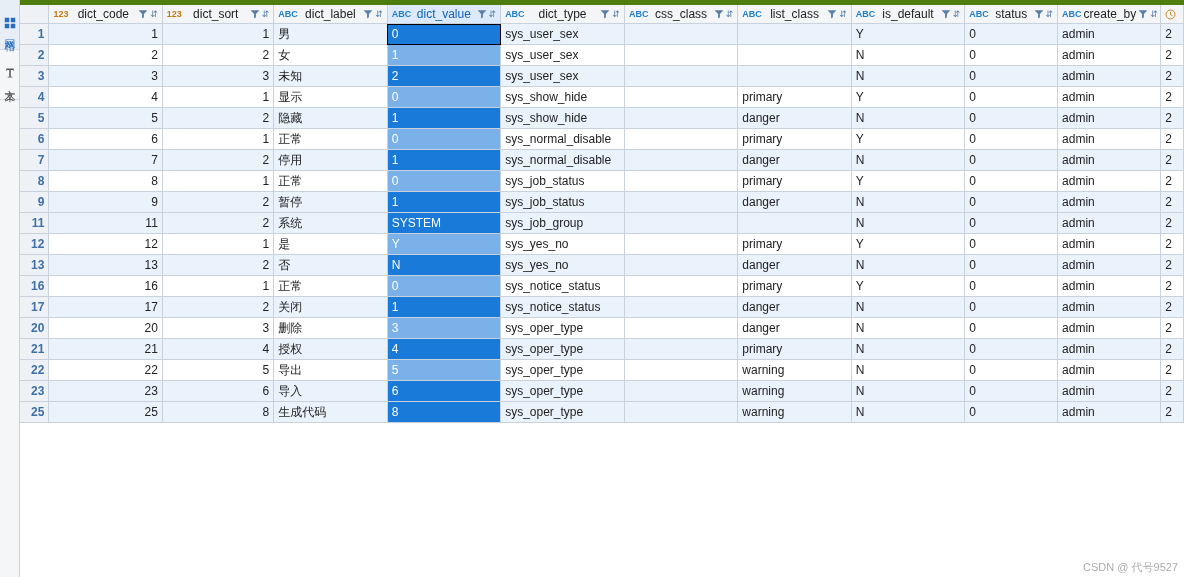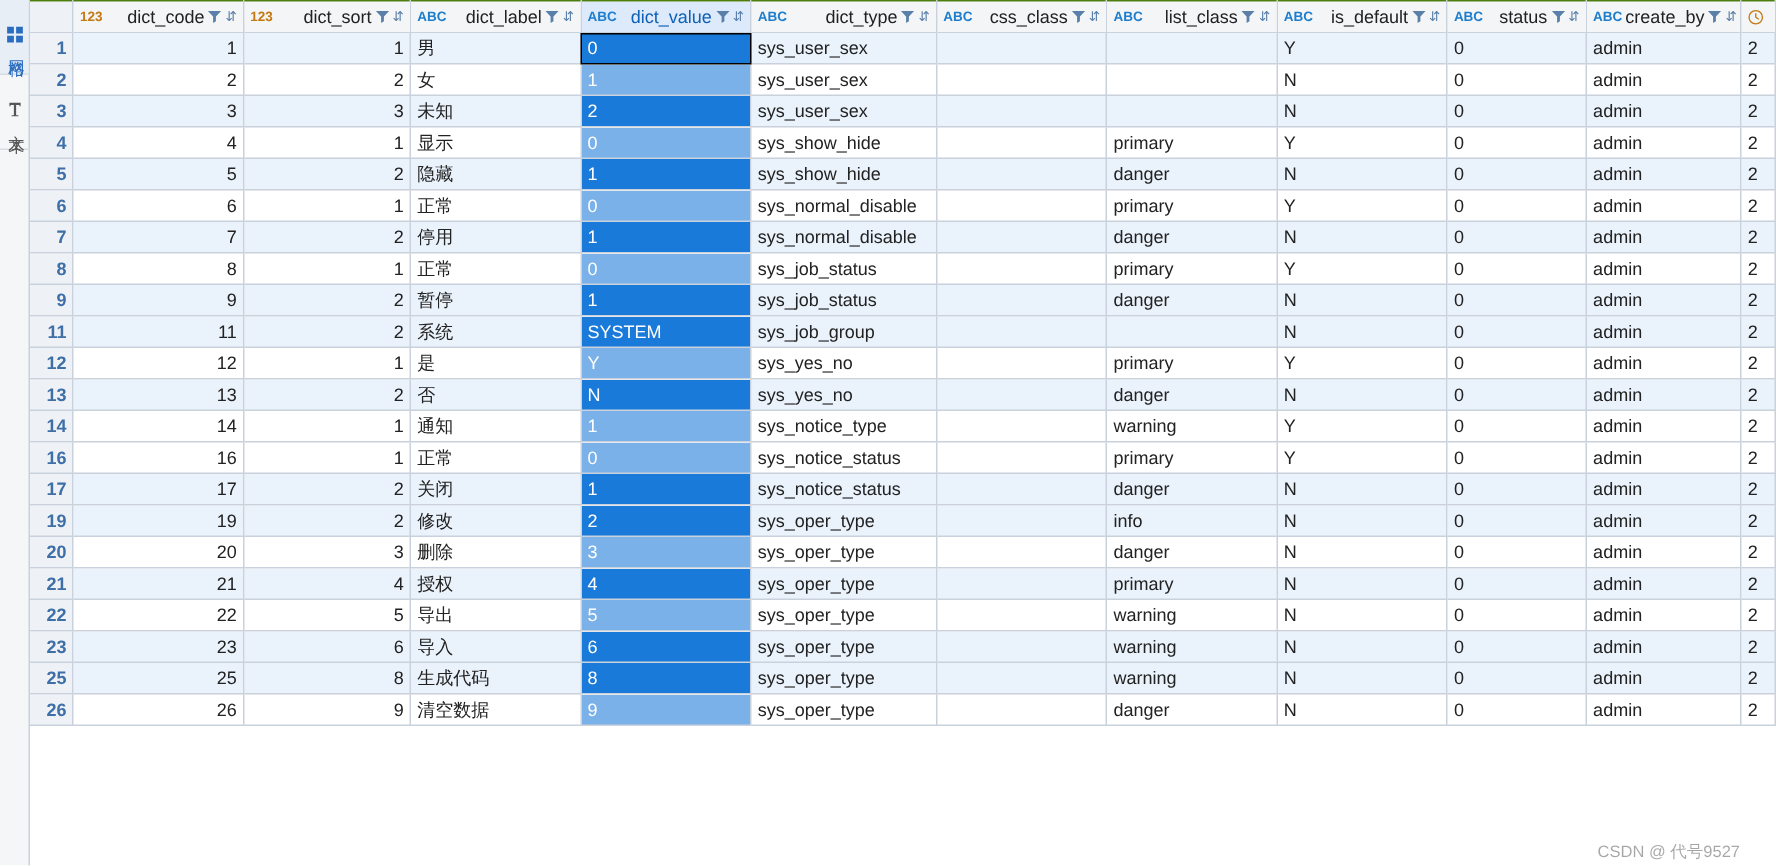--- a/index.html
+++ b/index.html
@@ -16,42 +16,42 @@
   .side-tab.active { background: #e7eef6; color: #2a6cbf; }
   .side-tab .ico { width: 12px; height: 12px; }
   .side-tab .lbl { writing-mode: vertical-rl; font-size: 11px; letter-spacing: 1px; }
   .grid-wrap { flex: 1 1 auto; overflow: hidden; position: relative; }
   table.grid { border-collapse: collapse; width: 100%; table-layout: fixed; }
   table.grid th, table.grid td {
     border-right: 1px solid #c9d2dc; border-bottom: 1px solid #c9d2dc;
     height: 21px; padding: 0 4px; white-space: nowrap; overflow: hidden;
   }
   table.grid thead th {
-    background: #f3f5f7; font-weight: normal; text-align: right; position: sticky; top: 0;
-    border-top: 1px solid #4d7c0f;
+    background: #f3f5f7; font-weight: normal; text-align: center; position: sticky; top: 0;
+    border-top: 5px solid #4d7c0f;
   }
   .num-hdr   { width: 28px; background: #eef2f6 !important; }
   .num-cell  { background: #eef2f6; text-align: right; padding-right: 6px; color: #3f6fa7; font-weight: 600; }
   tbody tr.odd  td:not(.num-cell):not(.val-cell) { background: #ffffff; }
   tbody tr.even td:not(.num-cell):not(.val-cell) { background: #eaf2fb; }
   .hdr-inner { display: flex; align-items: center; gap: 2px; height: 100%; }
   .colname { flex: 1 1 auto; }
   .type-ico { font-size: 9px; font-weight: 600; color: #c47a12; }
   .type-ico.abc { color: #1f7ecc; }
   .filter-ico { width: 10px; height: 10px; fill: #5a7fa8; flex: 0 0 auto; }
   .sort-ico   { font-size: 9px; color: #5a7fa8; }
   th.selected-col { background: #dceafc !important; color: #0d60b5; }
   th.selected-col .colname { font-weight: 400; }
   .val-cell { color: #fff; padding-left: 6px; }
   tr.odd  .val-cell { background: #7ab1e8; }
   tr.even .val-cell { background: #1a7ad9; }
   tr.cursor-row .val-cell { outline: 1px solid #000; outline-offset: -1px; }
   .txt-left  { text-align: left; }
   .txt-right { text-align: right; padding-right: 10px; }
-  .watermark { position: absolute; right: 24px; bottom: 2px; font-size: 11px; color: rgba(0,0,0,0.35); }
+  .watermark { position: absolute; right: 6px; bottom: 2px; font-size: 11px; color: rgba(0,0,0,0.35); }
 </style>
 </head>
 <body>
 
 <svg width="0" height="0" style="position:absolute">
   <defs>
     <symbol id="i-filter" viewBox="0 0 16 16">
         <path d="M1 2h14l-5.5 6v5l-3 2v-7z"></path>
       </symbol>
     <symbol id="i-grid" viewBox="0 0 16 16">
@@ -374,34 +374,20 @@
             <td class="val-cell txt-left">N</td>
             <td class="txt-left">sys_yes_no</td>
             <td class="txt-left"></td>
             <td class="txt-left">danger</td>
             <td class="txt-left">N</td>
             <td class="txt-left">0</td>
             <td class="txt-left">admin</td>
             <td class="txt-left">2</td>
           </tr>
           <tr class="odd">
-            <td class="num-cell">14</td>
-            <td class="txt-right">14</td>
-            <td class="txt-right">1</td>
-            <td class="txt-left">通知</td>
-            <td class="val-cell txt-left">1</td>
-            <td class="txt-left">sys_notice_type</td>
-            <td class="txt-left"></td>
-            <td class="txt-left">warning</td>
-            <td class="txt-left">Y</td>
-            <td class="txt-left">0</td>
-            <td class="txt-left">admin</td>
-            <td class="txt-left">2</td>
-          </tr>
-          <tr class="odd">
             <td class="num-cell">16</td>
             <td class="txt-right">16</td>
             <td class="txt-right">1</td>
             <td class="txt-left">正常</td>
             <td class="val-cell txt-left">0</td>
             <td class="txt-left">sys_notice_status</td>
             <td class="txt-left"></td>
             <td class="txt-left">primary</td>
             <td class="txt-left">Y</td>
             <td class="txt-left">0</td>
@@ -410,34 +396,20 @@
           </tr>
           <tr class="even">
             <td class="num-cell">17</td>
             <td class="txt-right">17</td>
             <td class="txt-right">2</td>
             <td class="txt-left">关闭</td>
             <td class="val-cell txt-left">1</td>
             <td class="txt-left">sys_notice_status</td>
             <td class="txt-left"></td>
             <td class="txt-left">danger</td>
-            <td class="txt-left">N</td>
-            <td class="txt-left">0</td>
-            <td class="txt-left">admin</td>
-            <td class="txt-left">2</td>
-          </tr>
-          <tr class="even">
-            <td class="num-cell">19</td>
-            <td class="txt-right">19</td>
-            <td class="txt-right">2</td>
-            <td class="txt-left">修改</td>
-            <td class="val-cell txt-left">2</td>
-            <td class="txt-left">sys_oper_type</td>
-            <td class="txt-left"></td>
-            <td class="txt-left">info</td>
             <td class="txt-left">N</td>
             <td class="txt-left">0</td>
             <td class="txt-left">admin</td>
             <td class="txt-left">2</td>
           </tr>
           <tr class="odd">
             <td class="num-cell">20</td>
             <td class="txt-right">20</td>
             <td class="txt-right">3</td>
             <td class="txt-left">删除</td>
@@ -494,34 +466,20 @@
           </tr>
           <tr class="even">
             <td class="num-cell">25</td>
             <td class="txt-right">25</td>
             <td class="txt-right">8</td>
             <td class="txt-left">生成代码</td>
             <td class="val-cell txt-left">8</td>
             <td class="txt-left">sys_oper_type</td>
             <td class="txt-left"></td>
             <td class="txt-left">warning</td>
-            <td class="txt-left">N</td>
-            <td class="txt-left">0</td>
-            <td class="txt-left">admin</td>
-            <td class="txt-left">2</td>
-          </tr>
-          <tr class="odd">
-            <td class="num-cell">26</td>
-            <td class="txt-right">26</td>
-            <td class="txt-right">9</td>
-            <td class="txt-left">清空数据</td>
-            <td class="val-cell txt-left">9</td>
-            <td class="txt-left">sys_oper_type</td>
-            <td class="txt-left"></td>
-            <td class="txt-left">danger</td>
             <td class="txt-left">N</td>
             <td class="txt-left">0</td>
             <td class="txt-left">admin</td>
             <td class="txt-left">2</td>
           </tr>
         </tbody>
     </table>
     <div class="watermark">CSDN @ 代号9527</div>
   </div>
 </div>

